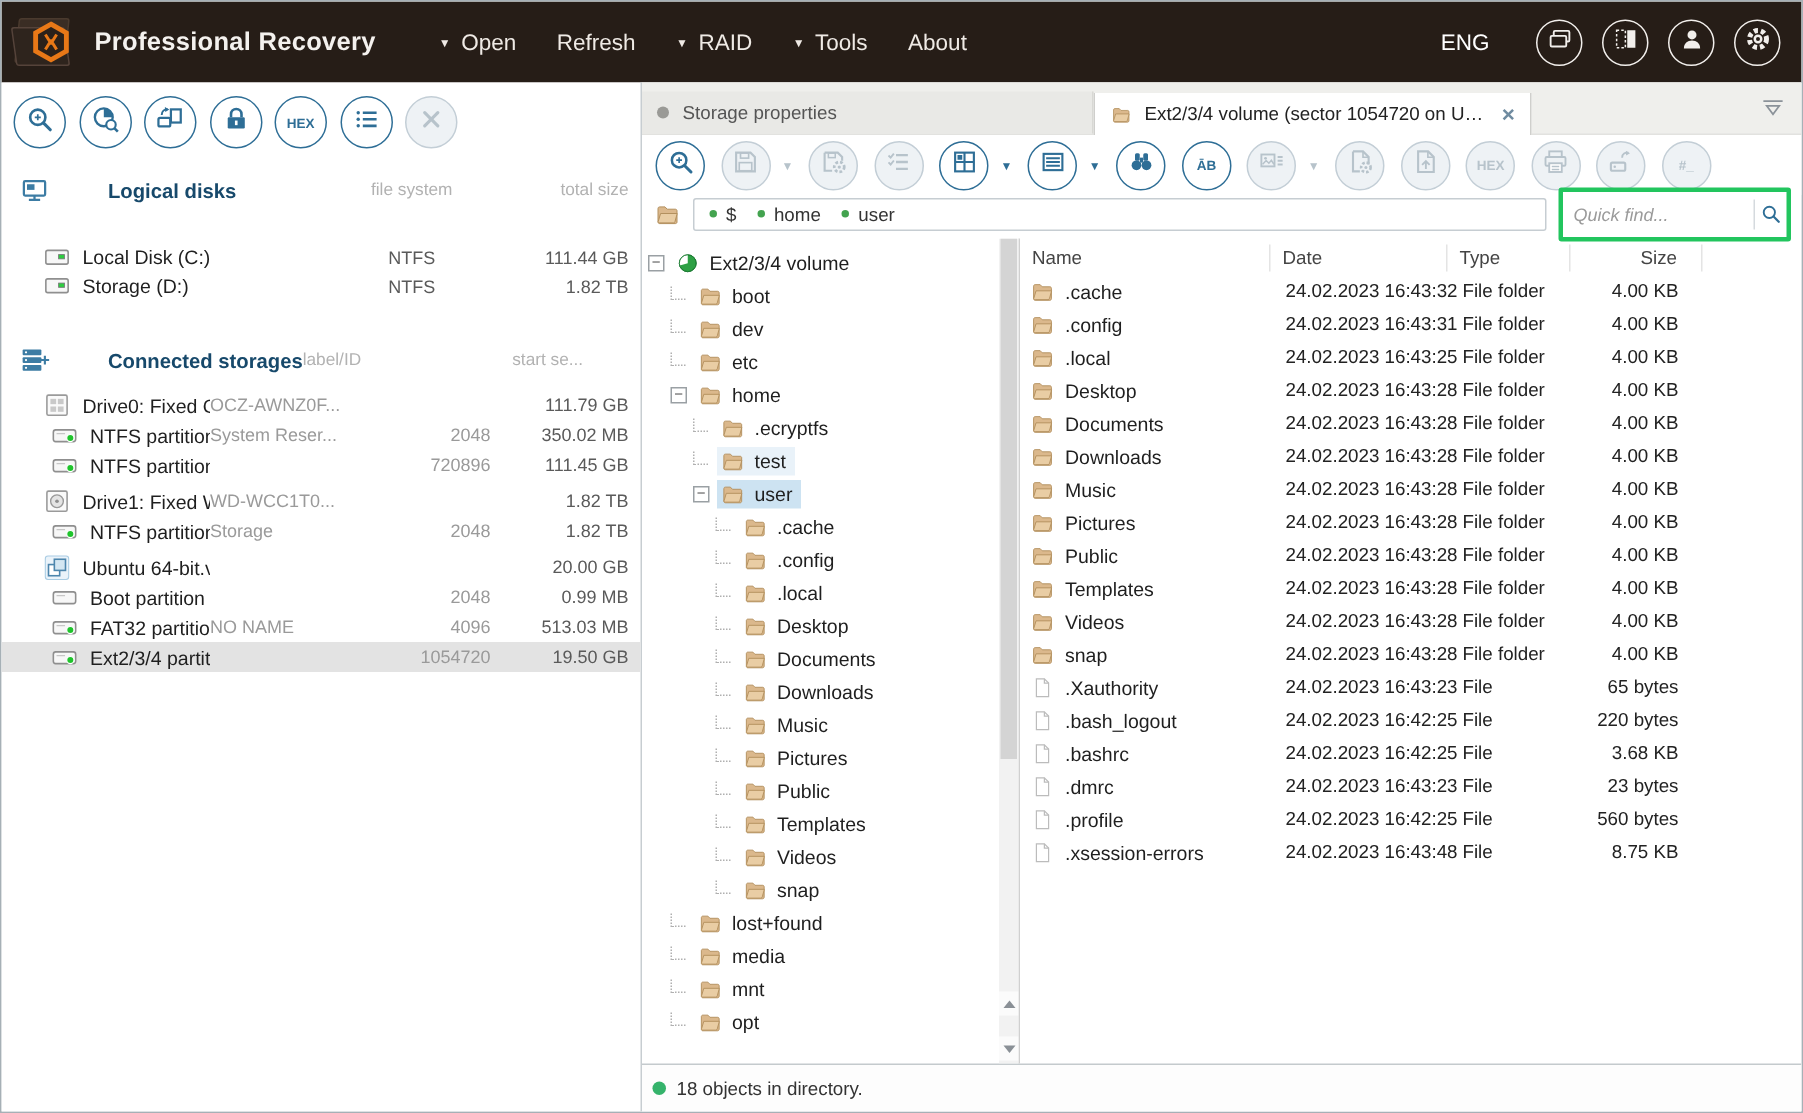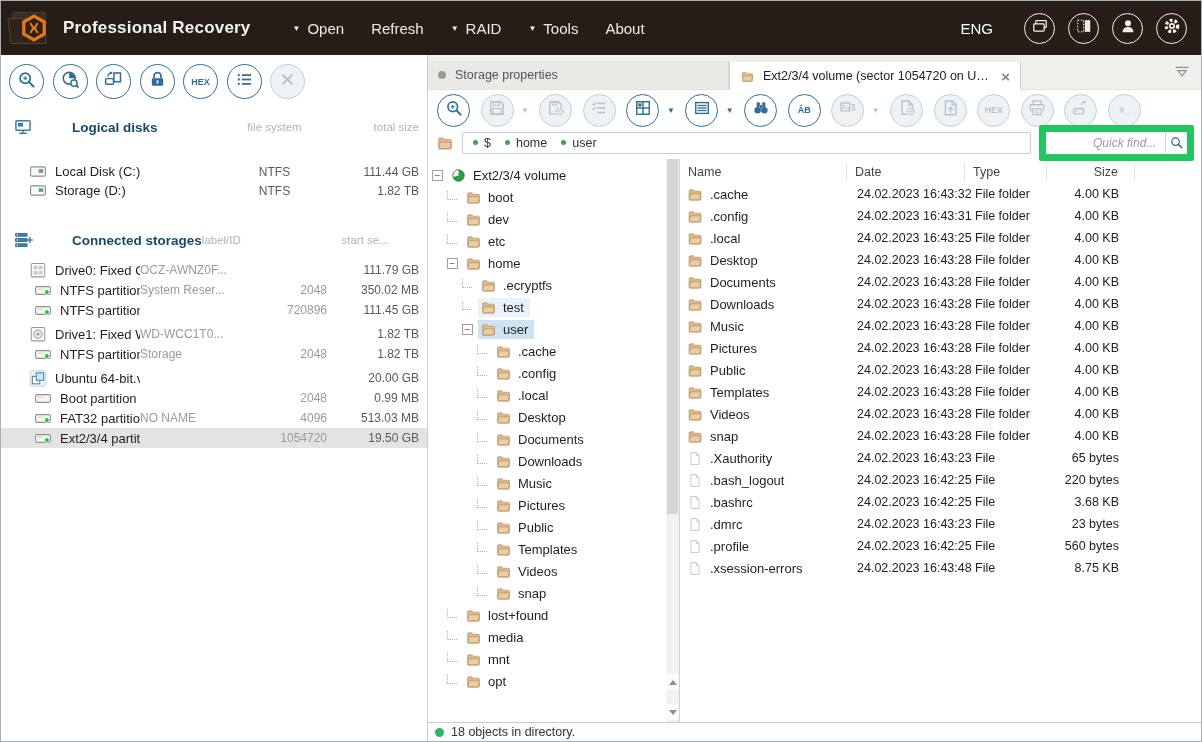--- a/index.html
+++ b/index.html
@@ -76,21 +76,21 @@
   .toolbar .circle-btn svg { width:20px; height:20px; }
   .tb-caret { font-size:8px; color:#2e6e96; margin-left:-3px; }
   .tb-caret.disabled { color:#b7c3cb; }
 
   .pathbar { height:29px; display:flex; align-items:center; padding:0 7px 4px 8px; gap:8px; flex:0 0 auto; }
   .path-folder { width:18px; height:16px; flex:0 0 auto; }
   .path-folder svg { width:18px; height:16px; }
   .address-box { flex:1; height:22px; border:1px solid #c6cdd2; border-radius:2px; display:flex; align-items:center; padding-left:10px; gap:14px; min-width:0; }
   .crumb { display:flex; align-items:center; gap:6px; font-size:12.5px; color:#333; }
   .crumb-bullet { width:5px; height:5px; border-radius:50%; background:#43a34f; }
-  .quickfind { width:155px; height:36px; border:7px solid #22c55e; border-radius:2px; display:flex; align-items:center; flex:0 0 auto;padding-left:40px; }
+  .quickfind { width:155px; height:36px; border:3px solid #22c55e; border-radius:2px; display:flex; align-items:center; flex:0 0 auto; }
   .quickfind input { flex:1; border:none; outline:none; font-size:12px; font-style:italic; color:#666; padding:0 4px 0 7px; min-width:0; background:transparent; font-family:"Liberation Sans", sans-serif; }
   .quickfind input::placeholder { color:#9b9b9b; font-style:italic; }
   .qf-btn { width:22px; height:20px; border-left:1px solid #d5dade; display:flex; align-items:center; justify-content:center; color:#2e6e96; }
   .qf-btn svg { width:15px; height:15px; }
 
   .content { flex:1; display:flex; min-height:0; }
 
   .tree { width:252px; border-right:1px solid #d0d0d0; position:relative; padding:5px 14px 0 0; overflow:hidden; flex:0 0 auto; }
   .tree-row { display:flex; align-items:center; height:22px; white-space:nowrap; }
   .expander { width:11px; height:11px; border:1px solid #9aa0a4; background:#fff; color:#555; font-size:10px; line-height:9px; text-align:center; flex:0 0 auto; margin-right:5px; }
@@ -116,21 +116,21 @@
   .fl-hcell { font-size:12.5px; color:#444; padding-left:8px; border-right:1px solid #e4e4e4; height:18px; display:flex; align-items:center; }
   .fl-hcell:last-child, .fl-hcell.no-sep { border-right:none; }
   .fl-hcell.right { justify-content:flex-end; padding-right:16px; }
   .fl-row { height:22px; align-items:center; }
   .fl-name { display:flex; align-items:center; gap:7px; padding-left:7px; font-size:13px; color:#1f1f1f; overflow:hidden; white-space:nowrap; }
   .fl-ico { width:16px; height:15px; flex:0 0 auto; }
   .fl-ico svg { width:16px; height:15px; }
   .fl-cell { font-size:12.5px; color:#222; padding-left:10px; white-space:nowrap; }
   .fl-cell.right { text-align:right; padding-right:16px; }
 
-  .statusbar { height:19px; border-top:1px solid #c4cacd; display:flex; align-items:center; padding-left:7px; gap:7px; background:#fdfdfd; flex:0 0 auto; }
+  .statusbar { height:32px; border-top:1px solid #c4cacd; display:flex; align-items:center; padding-left:7px; gap:7px; background:#fdfdfd; flex:0 0 auto; }
   .status-dot { width:9px; height:9px; border-radius:50%; background:#35b36b; }
   .status-text { font-size:12.5px; color:#333; }
 </style>
 </head>
 <body>
 
 <div class="window">
 
   <div class="topbar">
     <div class="logo">

